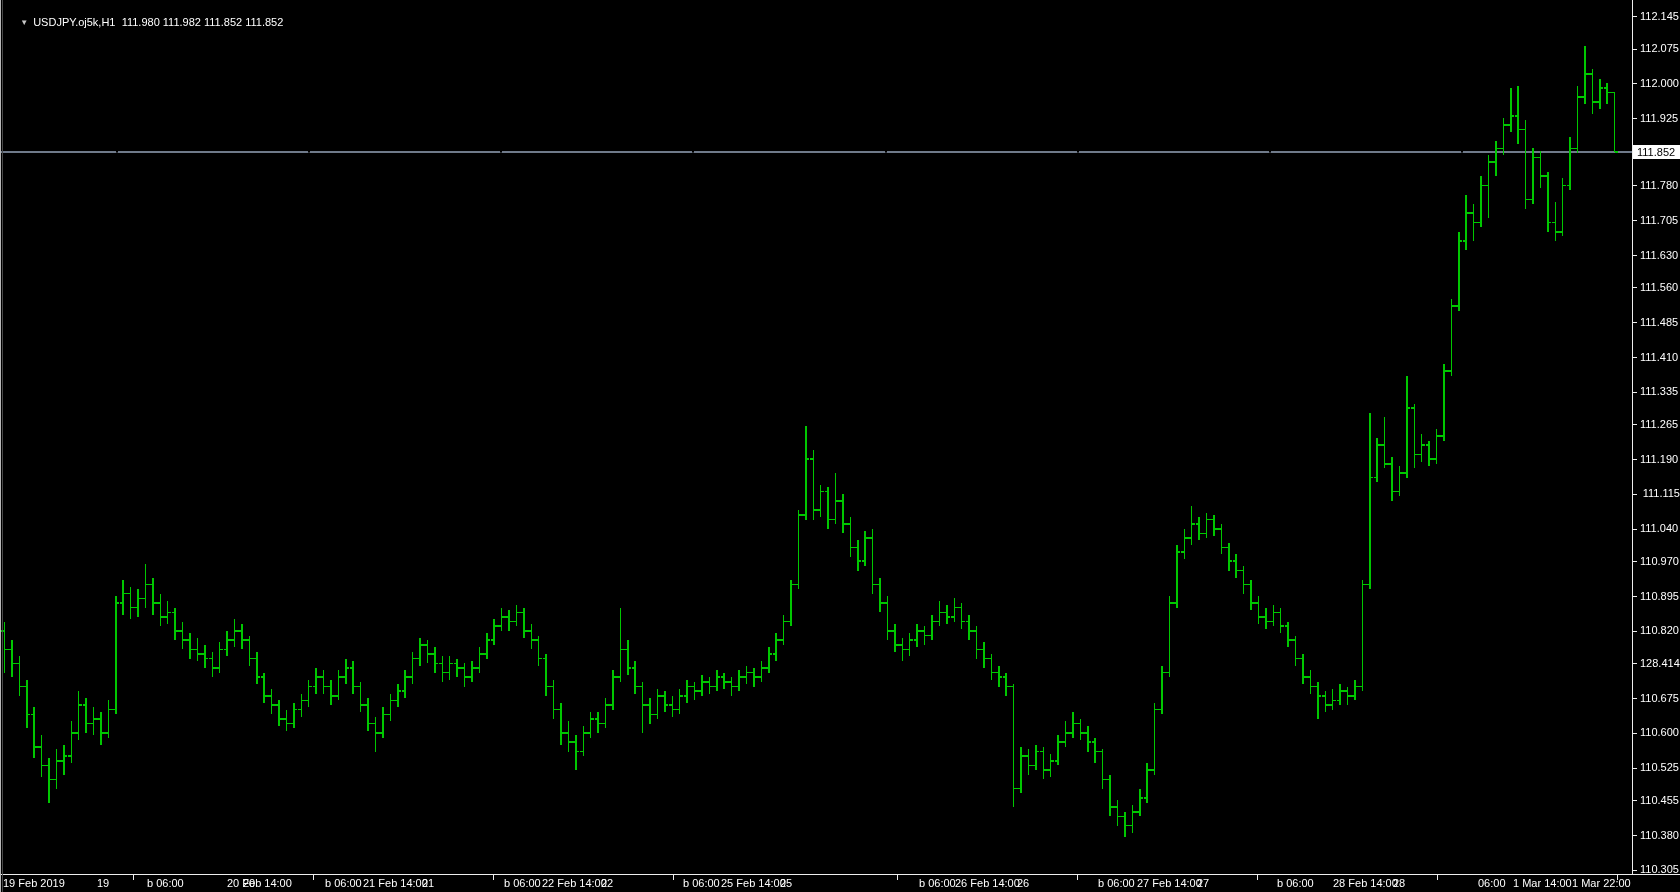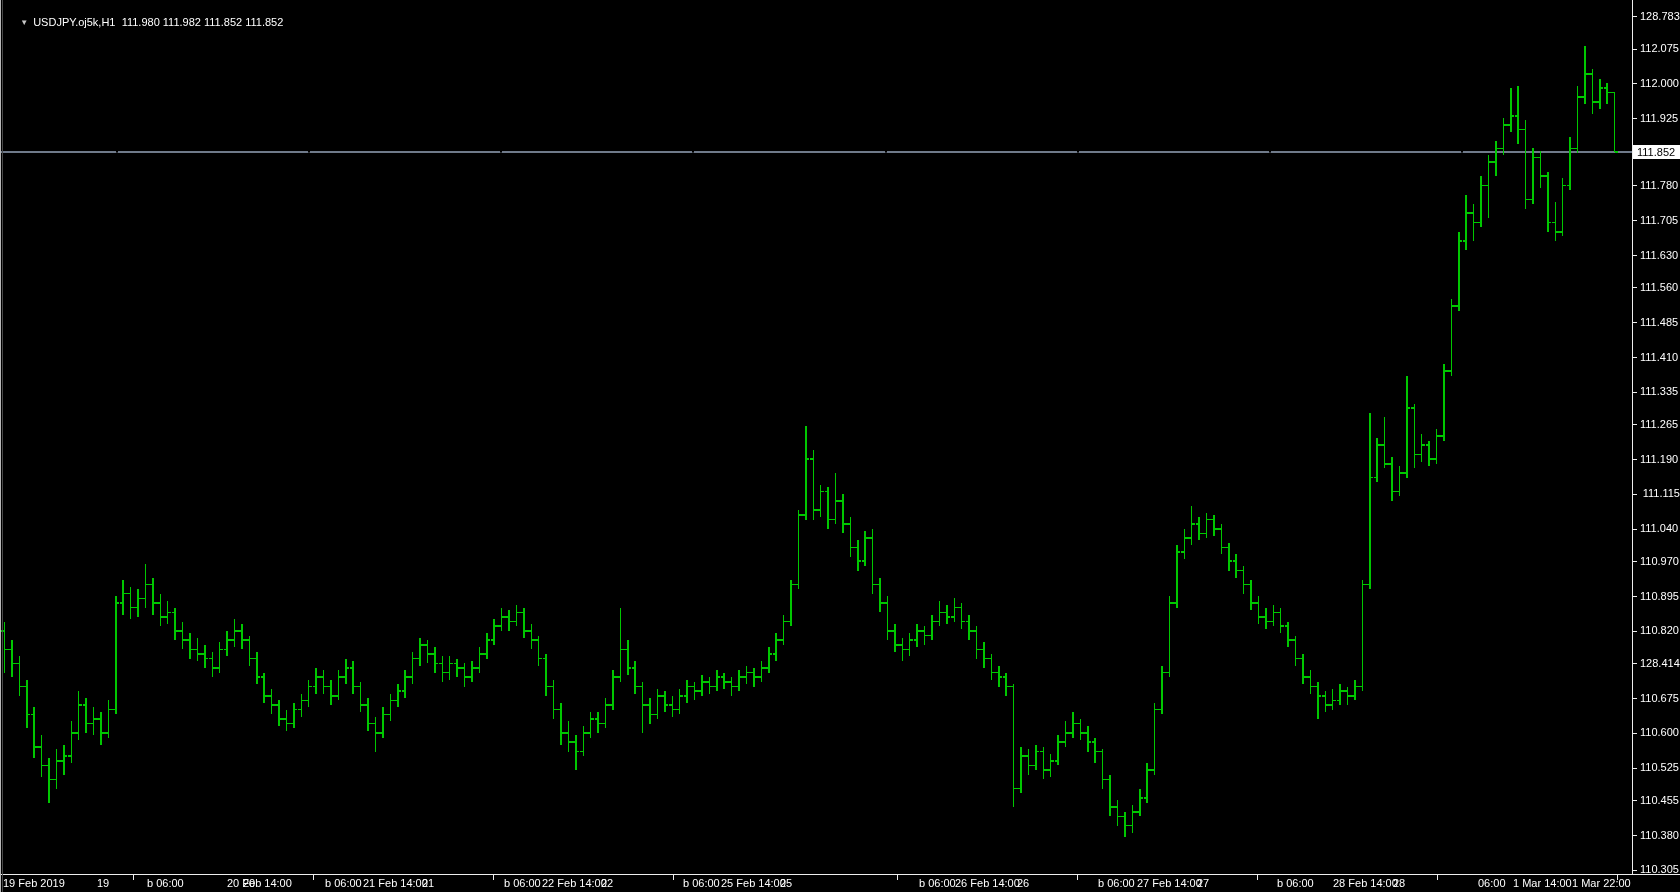--- a/index.html
+++ b/index.html
@@ -70,21 +70,21 @@
       <line x1="1257.5" y1="874" x2="1257.5" y2="880" stroke="#ededed" stroke-width="1" shape-rendering="crispEdges"></line>
       <line x1="1437.5" y1="874" x2="1437.5" y2="880" stroke="#ededed" stroke-width="1" shape-rendering="crispEdges"></line>
       <line x1="1617.5" y1="874" x2="1617.5" y2="880" stroke="#ededed" stroke-width="1" shape-rendering="crispEdges"></line>
     </svg>
 
   <div id="header">
     <span class="marker">▼</span><span>USDJPY.oj5k,H1</span><span>&nbsp;&nbsp;</span><span>111.980 111.982 111.852 111.852</span>
   </div>
 
   <div id="price-axis">
-      <div class="price-label" style="top: 10px;">128.783</div>
+      <div class="price-label" style="top: 10px;">112.145</div>
       <div class="price-label" style="top: 42px;">112.075</div>
       <div class="price-label" style="top: 77px;">112.000</div>
       <div class="price-label" style="top: 112px;">111.925</div>
       <div class="price-label" style="top: 179px;">111.780</div>
       <div class="price-label" style="top: 214px;">111.705</div>
       <div class="price-label" style="top: 249px;">111.630</div>
       <div class="price-label" style="top: 281px;">111.560</div>
       <div class="price-label" style="top: 316px;">111.485</div>
       <div class="price-label" style="top: 351px;">111.410</div>
       <div class="price-label" style="top: 385px;">111.335</div>

